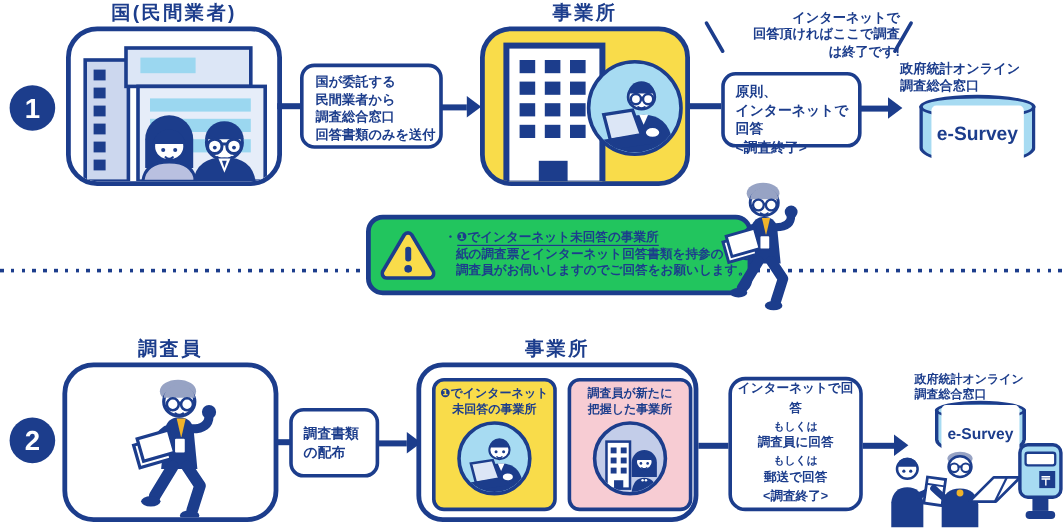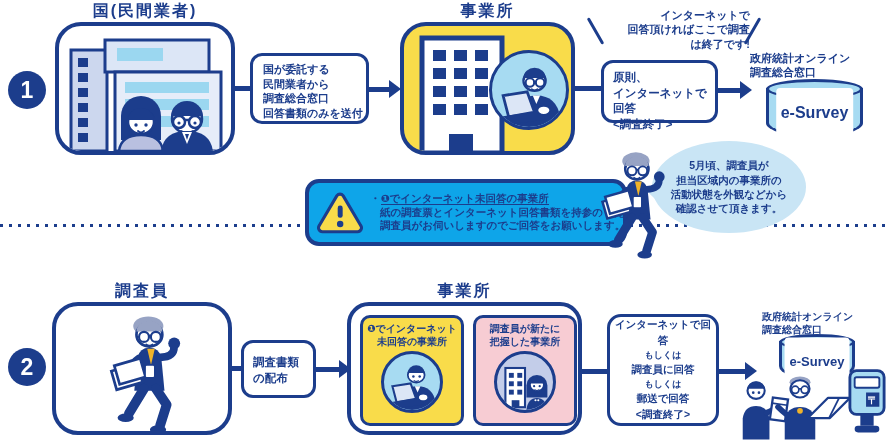--- a/index.html
+++ b/index.html
@@ -24,21 +24,21 @@
   .txt-s{font-size:11px;line-height:1.32}
   .callout{position:absolute;text-align:right;font-size:11px;line-height:1.3;font-weight:700;color:var(--navy)}
   .slash{position:absolute;width:3px;height:30px;background:var(--navy);border-radius:2px}
   .cyl{position:absolute}
   .cyl .cyl-body{position:absolute;left:0;right:0;bottom:0;background:var(--lblue);border:3px solid var(--navy);border-top:none;border-radius:0 0 50% 50% / 0 0 14px 14px}
   .cyl .cyl-top{position:absolute;top:0;left:0;right:0;background:var(--lblue);border:3px solid var(--navy);border-radius:50%}
   .cyl .cyl-label{position:absolute;left:50%;top:58%;transform:translate(-50%,-50%);background:#fff;border-radius:4px;padding:16px 5px;font-weight:700;color:var(--navy);white-space:nowrap}
   .cap{position:absolute;text-align:left;font-weight:700;color:var(--navy)}
   .dotline{position:absolute;left:0;top:224px;width:886px;height:3px;z-index:1;
     background:repeating-linear-gradient(90deg,var(--navy) 0,var(--navy) 3px,transparent 3px,transparent 9px)}
-  .warn{position:absolute;left:305px;top:179px;width:322px;height:67px;background:#0ea5e9;border:4px solid var(--navy);
+  .warn{position:absolute;left:305px;top:179px;width:322px;height:67px;background:#22c55e;border:4px solid var(--navy);
     border-radius:14px;z-index:2;display:flex;align-items:center;padding-left:8px}
   .warn-text{font-size:10.5px;line-height:1.33;font-weight:700;color:var(--navy);margin-left:7px;white-space:nowrap}
   .ul{border-bottom:1.5px solid var(--navy)}
   .bubble{position:absolute;left:652px;top:141px;width:154px;height:92px;background:var(--pblue);border-radius:50%;
     z-index:2;display:flex;flex-direction:column;align-items:center;justify-content:center;
     font-size:10.5px;line-height:1.38;font-weight:700;color:var(--navy);text-align:center}
   .bubble .tail{position:absolute;left:-8px;top:44px;width:0;height:0;border-right:16px solid var(--pblue);
     border-top:6px solid transparent;border-bottom:9px solid transparent;transform:rotate(14deg)}
   .panel{position:absolute;top:9px;width:104px;height:111px;border:3px solid var(--navy);border-radius:10px;text-align:center}
   .panel .pt{font-size:10px;line-height:1.25;font-weight:700;color:var(--navy);margin-top:5px}
@@ -205,27 +205,20 @@
       <rect x="12" y="52" width="25" height="18" fill="#fff" stroke="#1c3d8c" stroke-width="2.5"></rect>
       <rect x="16" y="48" width="25" height="18" fill="#fff" stroke="#1c3d8c" stroke-width="2.5"></rect>
     </g>
     <rect x="41" y="50" width="9" height="12" rx="1.5" fill="#fff" stroke="#1c3d8c" stroke-width="1.5"></rect>
     <path d="M40,72 L26,95" stroke="#1c3d8c" stroke-width="9" stroke-linecap="round"></path>
     <ellipse cx="23" cy="99" rx="7.5" ry="4" fill="#1c3d8c"></ellipse>
     <path d="M51,72 L61,87 L55,106" stroke="#1c3d8c" stroke-width="9" fill="none" stroke-linecap="round" stroke-linejoin="round"></path>
     <ellipse cx="53" cy="110" rx="7.5" ry="4" fill="#1c3d8c"></ellipse>
   </svg>
 
-  <div class="bubble">
-    <div class="tail"></div>
-    <div>5月頃、調査員が</div>
-    <div>担当区域内の事業所の</div>
-    <div>活動状態を外観などから</div>
-    <div>確認させて頂きます。</div>
-  </div>
 
   <div class="badge" style="left:8px;top:348px">2</div>
 
   <div class="lbl" style="left:52px;top:281px;width:180px">調査員</div>
 
   <div class="rbox" style="left:52px;top:302px;width:180px;height:133px">
     <svg width="96" height="124" viewBox="0 0 80 115" style="position:absolute;left:40px;top:5px">
       <ellipse cx="44" cy="14" rx="14" ry="9" fill="#97a3c4"></ellipse>
       <ellipse cx="45" cy="22" rx="12" ry="11" fill="#fff" stroke="#1c3d8c" stroke-width="2.5"></ellipse>
       <path d="M33,19 a12,10 0 0 1 24,0 z" fill="#97a3c4"></path>

